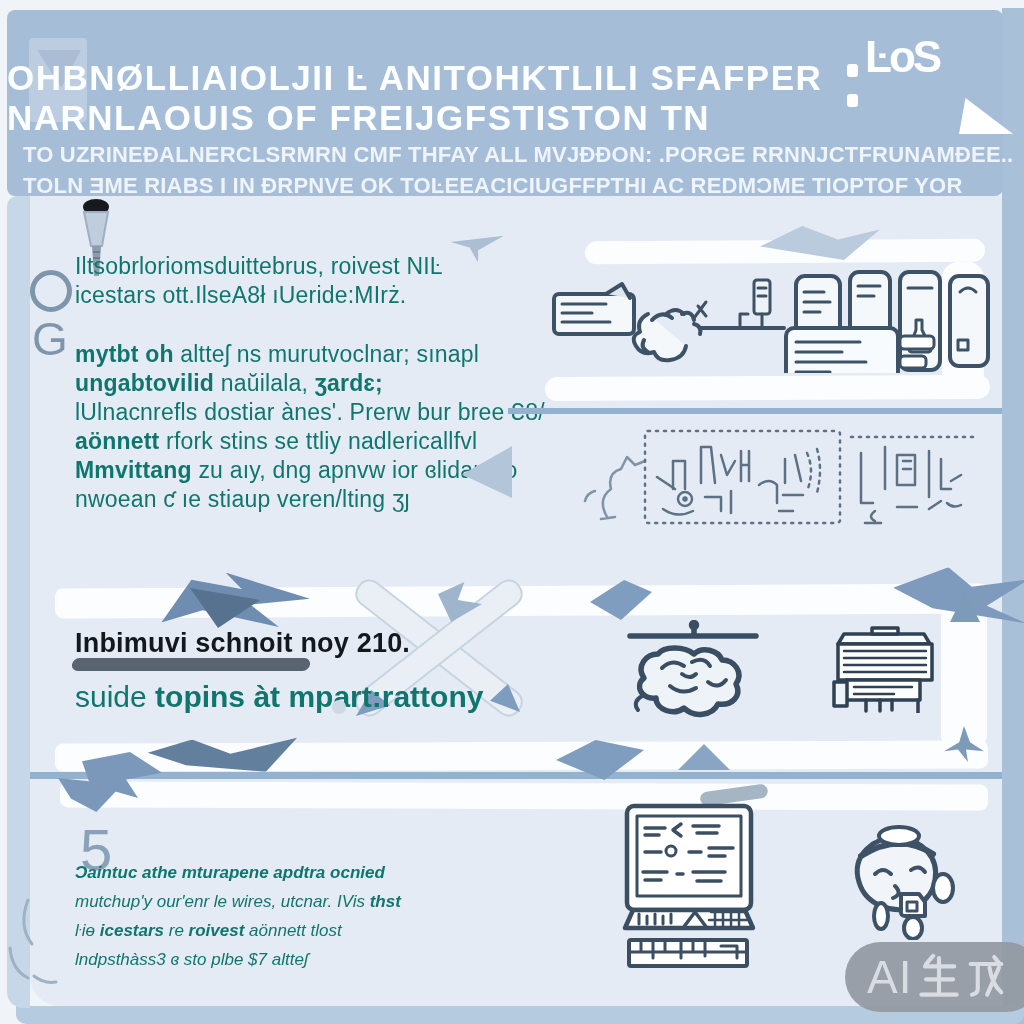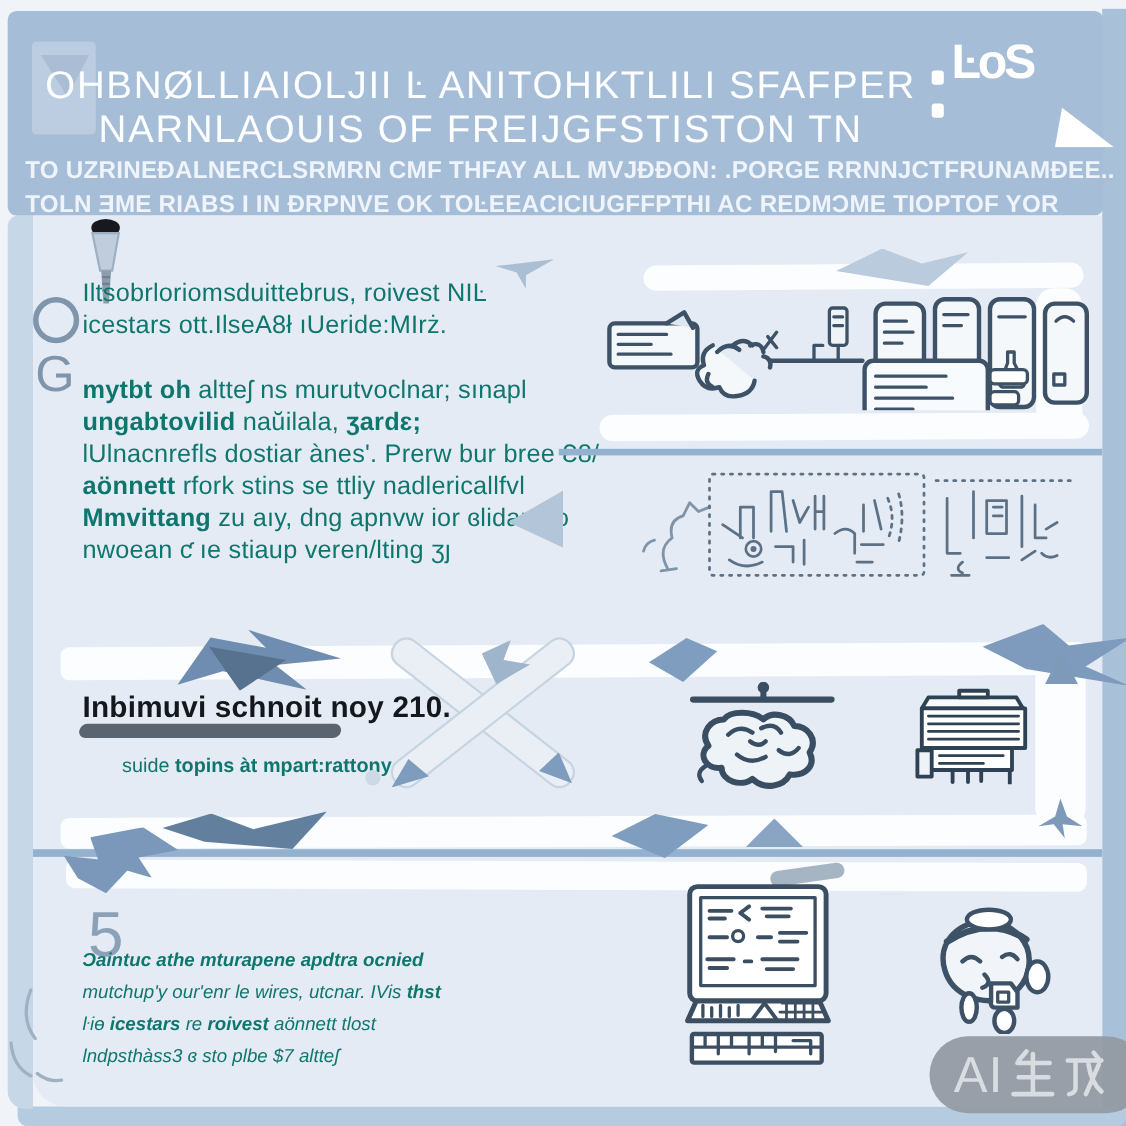--- a/index.html
+++ b/index.html
@@ -10,21 +10,21 @@
   
   .strip-right{left:1002px;top:8px;width:22px;height:1016px;background:#a9c0d9;}
   .strip-bottom{left:16px;top:1006px;width:1008px;height:18px;background:#b5cbdf;border-radius:0 0 10px 10px;}
   .strip-left{left:7px;top:196px;width:23px;height:812px;background:#c6d7e8;border-radius:10px 0 0 16px;}
 
   
   .header{left:7px;top:10px;width:996px;height:186px;background:#a6bdd8;border-radius:8px;}
   .ghost-square{left:22px;top:28px;width:58px;height:84px;background:rgba(238,243,249,.30);border-radius:4px;}
   .ghost-tri{left:30px;top:40px;width:44px;height:54px;background:rgba(148,170,196,.45);
              clip-path:polygon(0 0,100% 0,55% 70%);}
-  .title{left:0;top:48px;width:860px;text-align:center;color:#fdfeff;font-weight:400;
+  .title{left:0;top:48px;width:860px;color:#fdfeff;font-weight:700;
          font-size:35px;letter-spacing:1.5px;white-space:nowrap;}
   .title2{top:88px;}
   .subtitle{left:16px;top:132px;width:980px;color:#eef4fa;font-weight:700;font-size:22px;
             letter-spacing:.2px;white-space:nowrap;}
   .subtitle2{top:163px;}
   .logo{left:840px;top:28px;width:170px;height:100px;color:#ffffff;}
   .logo-dot{position:absolute;width:11px;height:13px;background:#fff;border-radius:3px;}
   .logo-text{position:absolute;left:18px;top:-6px;font-size:44px;font-weight:700;letter-spacing:-3px;}
   .logo-tri{position:absolute;left:112px;top:52px;width:54px;height:44px;background:#fff;
             clip-path:polygon(12% 18%,100% 100%,0 100%);}
@@ -39,21 +39,21 @@
   .rule{position:absolute;background:#93b2d0;}
 
   
   .fold{position:absolute;}
 
   
   .textblock{position:absolute;color:#0f766e;}
   .textblock .tline{white-space:nowrap;}
   .tb-body{font-size:23px;line-height:29px;letter-spacing:.2px;}
   .tb-head{font-size:27px;line-height:30px;letter-spacing:.2px;color:#14181d;}
-  .tb-sub{font-size:18px;line-height:29px;margin-left:36px;}
+  .tb-sub{font-size:30px;line-height:29px;}
   .tb-bottom{font-size:17px;line-height:29px;font-style:italic;}
 
   .headbar{left:72px;top:658px;width:238px;height:13px;background:#5a6470;border-radius:7px;
            transform:skewX(-8deg);}
 
   .circle-o{left:30px;top:270px;width:32px;height:32px;border:5px solid #7f95ac;border-radius:50%;}
   .letter-g{left:32px;top:312px;font-size:46px;color:#7f95ac;font-weight:400;}
   .number-5{left:80px;top:816px;font-size:58px;color:#8ba1b8;font-weight:400;}
 
   .xwrap{left:352px;top:572px;width:170px;height:150px;}

